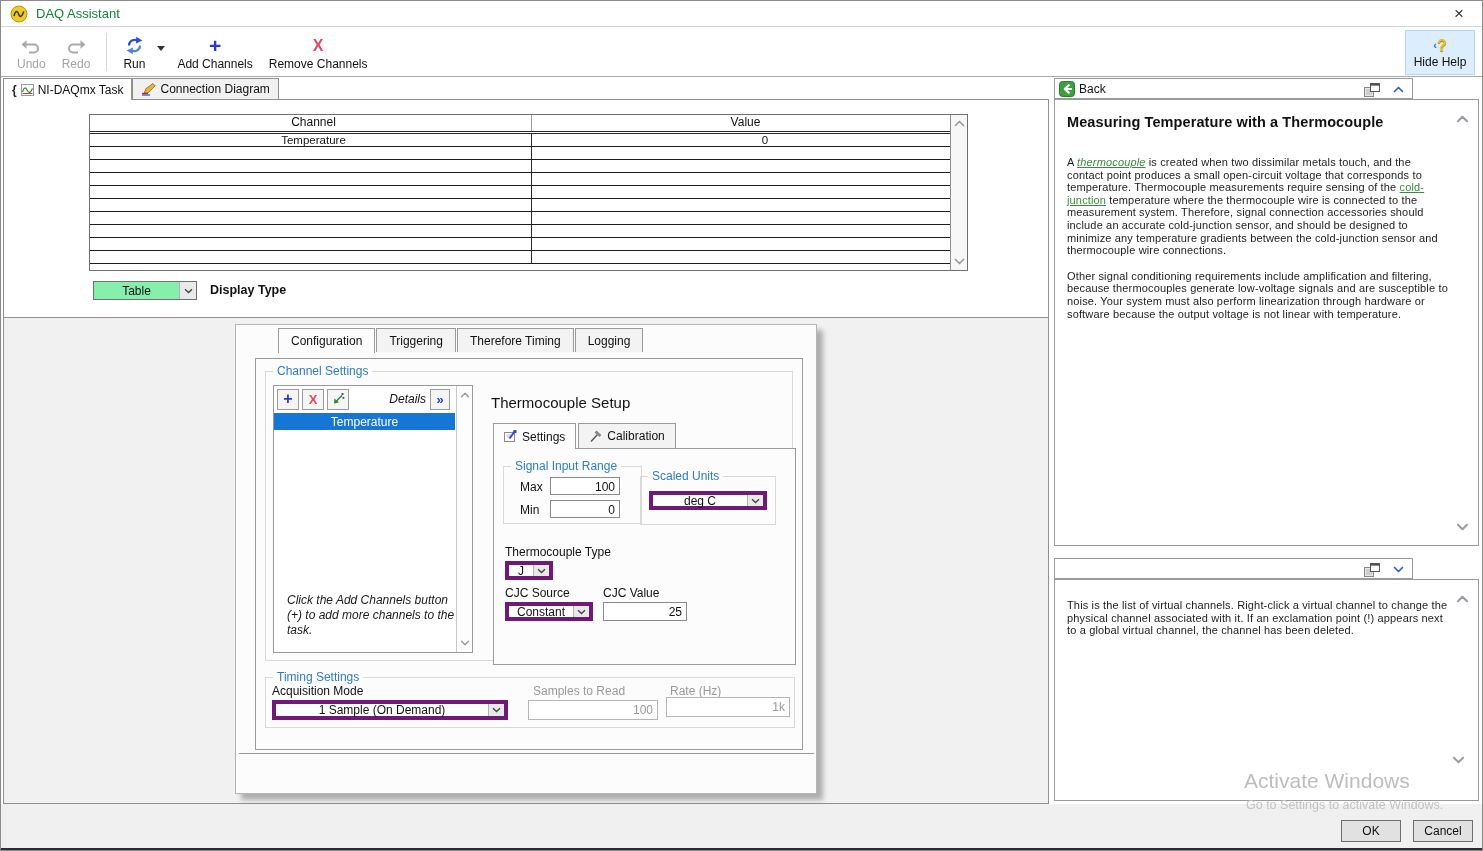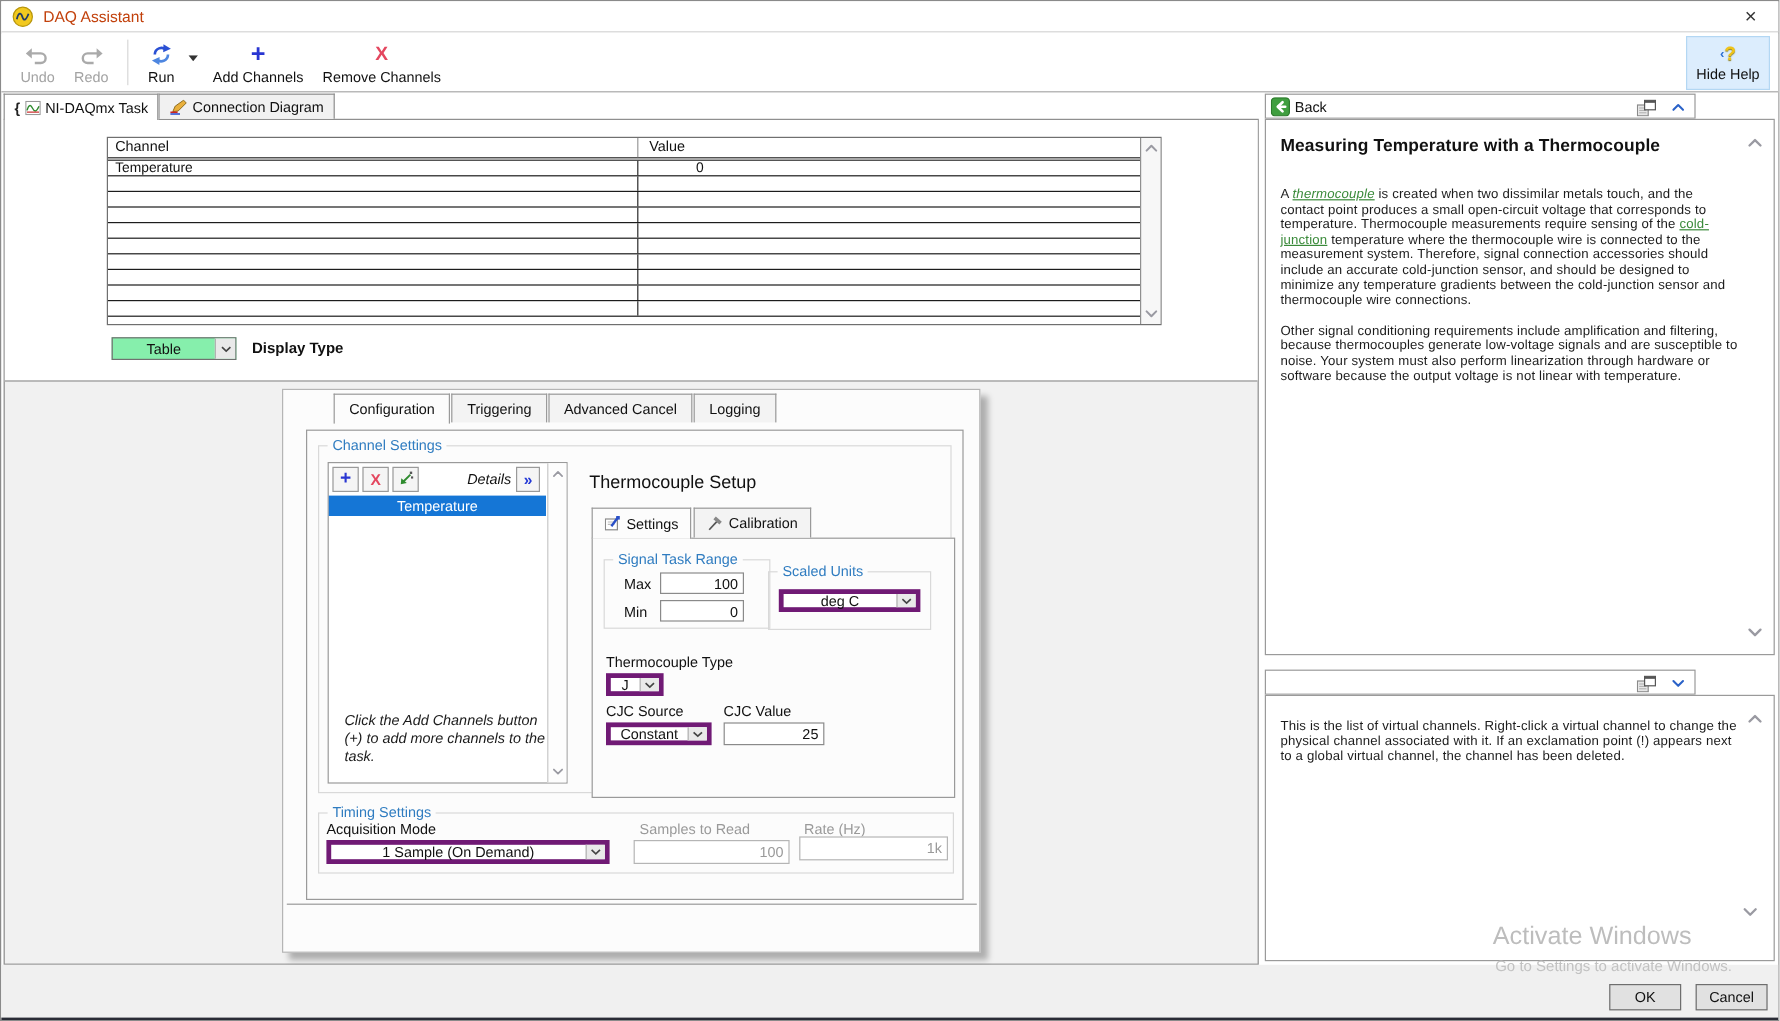--- a/index.html
+++ b/index.html
@@ -3,21 +3,21 @@
 <meta charset="utf-8">
 <style>
   * { box-sizing: border-box; margin: 0; padding: 0; }
   html,body { background:#fff; }
   body { font-family: "Liberation Sans", sans-serif; font-size: 12px; color:#111; }
   .window { position: relative; width: 1483px; height: 851px; background:#fff; overflow: hidden; border:1px solid #8a8a8a; }
 
   
   .titlebar { position:absolute; left:0; top:0; width:100%; height:26px; background:#fff; border-bottom:1px solid #d5d5d5; display:flex; align-items:center; }
   .titlebar .app-ico { margin:0 8px 0 9px; display:flex; }
-  .titlebar .ttl { font-size:13px; color:#c2410c; }
+  .titlebar .ttl { font-size:13px; color:#15803d; }
   .close-btn { position:absolute; right:0; top:0; width:46px; height:25px; display:flex; align-items:center; justify-content:center; font-size:17px; color:#333; cursor:default; }
 
   
   .toolbar { position:absolute; left:0; top:27px; width:100%; height:49px; background:#fff; border-bottom:1px solid #a8a8a8; display:flex; align-items:stretch; padding-left:8px; }
   .tool { display:flex; flex-direction:column; align-items:center; justify-content:center; padding:2px 8px; font-size:12px; }
   .tool .ic { height:21px; display:flex; align-items:flex-end; justify-content:center; }
   .tool .lb { margin-top:2px; }
   .tool.disabled .lb { color:#a3a3a3; }
   .tb-sep { width:1px; background:#d8d8d8; margin:5px 8px; }
   .run-drop { display:flex; align-items:center; padding:0 4px; margin-top:12px; height:16px; }
@@ -27,21 +27,21 @@
   .hh-ico { position:relative; height:18px; }
   .hh-q { color:#f0c419; font-size:16px; font-weight:bold; text-shadow:0 1px 1px #8a7a10; }
   .hh-a { color:#2d6fd0; font-size:11px; font-weight:bold; position:relative; top:-2px; }
 
   
   .leftpanel { position:absolute; left:2px; top:77px; width:1046px; height:726px; }
   .ltabs { position:relative; height:21px; z-index:3; padding-left:0; display:flex; }
   .ltab { display:inline-flex; align-items:center; gap:4px; height:21px; padding:0 8px; font-size:12px; background:#f1f1f1; border:1px solid #8f8f8f; border-bottom:none; }
   .ltab.active { background:#fff; height:22px; z-index:4; }
   .lcontent { position:absolute; left:0; top:21px; right:0; bottom:0; border:1px solid #8f8f8f; background:#f1f1f1; }
-  .white-top { position:absolute; left:0; top:0; right:0; height:218px; background:#fff; border-bottom:1px solid #8f8f8f; }
+  .white-top { position:absolute; left:0; top:0; right:0; height:218px; background:#fff; border-bottom:1px solid #8f8f8f;text-align:center; }
 
   
   .chtable { position:absolute; left:85px; top:14px; width:879px; height:157px; border:1px solid #6f6f6f; background:#fff; }
   .ct-inner { position:absolute; left:0; top:0; right:17px; bottom:0; }
   .ct-hdr { height:16px; display:flex; font-size:12px; }
   .ct-hdr .c1 { width:442px; padding-left:6px; border-right:1px solid #9a9a9a; }
   .ct-hdr .c2 { flex:1; padding-left:9px; }
   .hdr-sep { height:3px; border-top:1px solid #2a2a2a; border-bottom:1px solid #2a2a2a; }
   .ct-row { height:13px; border-bottom:1px solid #1c1c1c; display:flex; font-size:11.5px; line-height:13px; }
   .ct-row .c1 { width:442px; padding-left:6px; border-right:1px solid #2a2a2a; }
@@ -296,21 +296,21 @@
 
   <div class="card">
     <div class="ctabs">
       <div class="ctab active">
           <span>Configuration</span>
         </div>
       <div class="ctab">
           <span>Triggering</span>
         </div>
       <div class="ctab">
-          <span>Advanced Cancel</span>
+          <span>Therefore Timing</span>
         </div>
       <div class="ctab">
           <span>Logging</span>
         </div>
     </div>
     <div class="cbody">
 
       <div class="grp chset">
         <span class="grp-title">Channel Settings</span>
         <div class="chlist">
@@ -367,21 +367,21 @@
           <div class="tctab">
             <svg width="13" height="13" viewBox="0 0 13 13">
                 <path d="M2 11.5 L8.5 4.5" stroke="#555" stroke-width="1.4"></path>
                 <path d="M6.5 1.5 L11.5 6" stroke="#888" stroke-width="3"></path>
               </svg>
             <span>Calibration</span>
           </div>
         </div>
         <div class="tc-box">
           <div class="grp sir">
-            <span class="grp-title">Signal Task Range</span>
+            <span class="grp-title">Signal Input Range</span>
             <span class="sir-lab" style="left:16px; top:13px;">Max</span>
             <div class="fld" style="left:46px; top:10px; width:70px;">100</div>
             <span class="sir-lab" style="left:16px; top:36px;">Min</span>
             <div class="fld" style="left:46px; top:33px; width:70px;">0</div>
           </div>
           <div class="grp su">
             <span class="grp-title">Scaled Units</span>
             <div class="combo" style="left:8px; top:14px; width:118px;">
               <div class="cmb-txt">deg C</div>
               <div class="cmb-btn">

